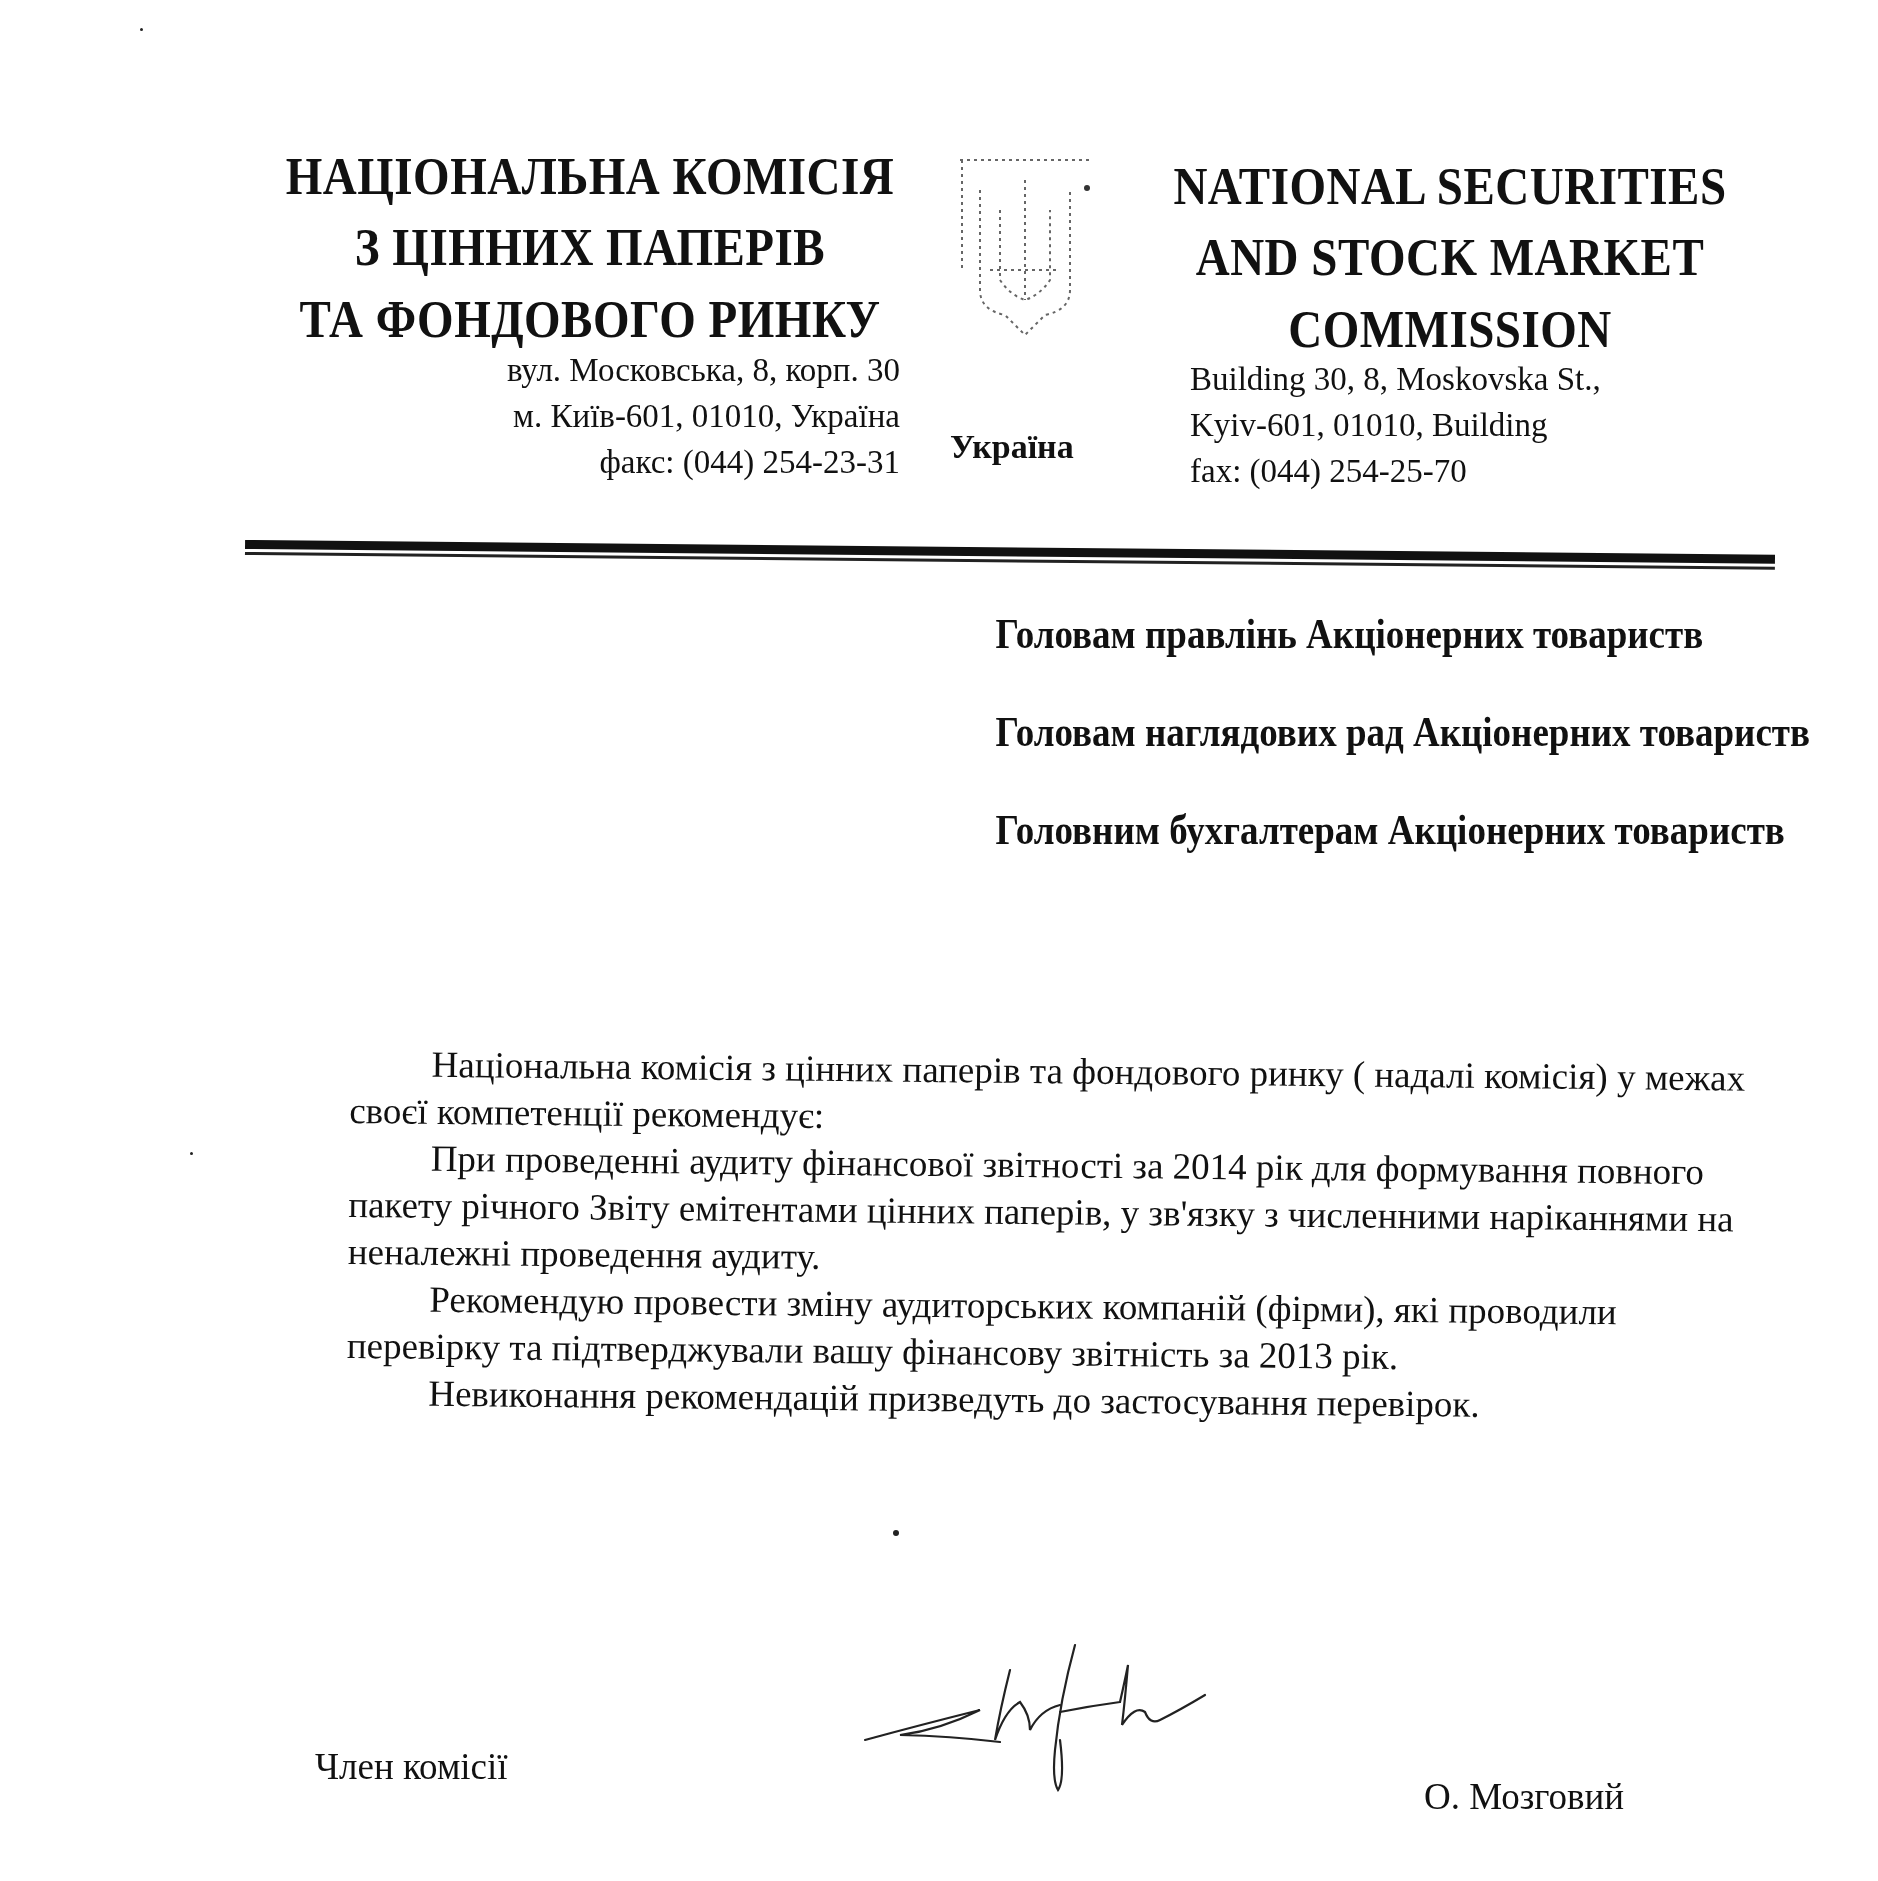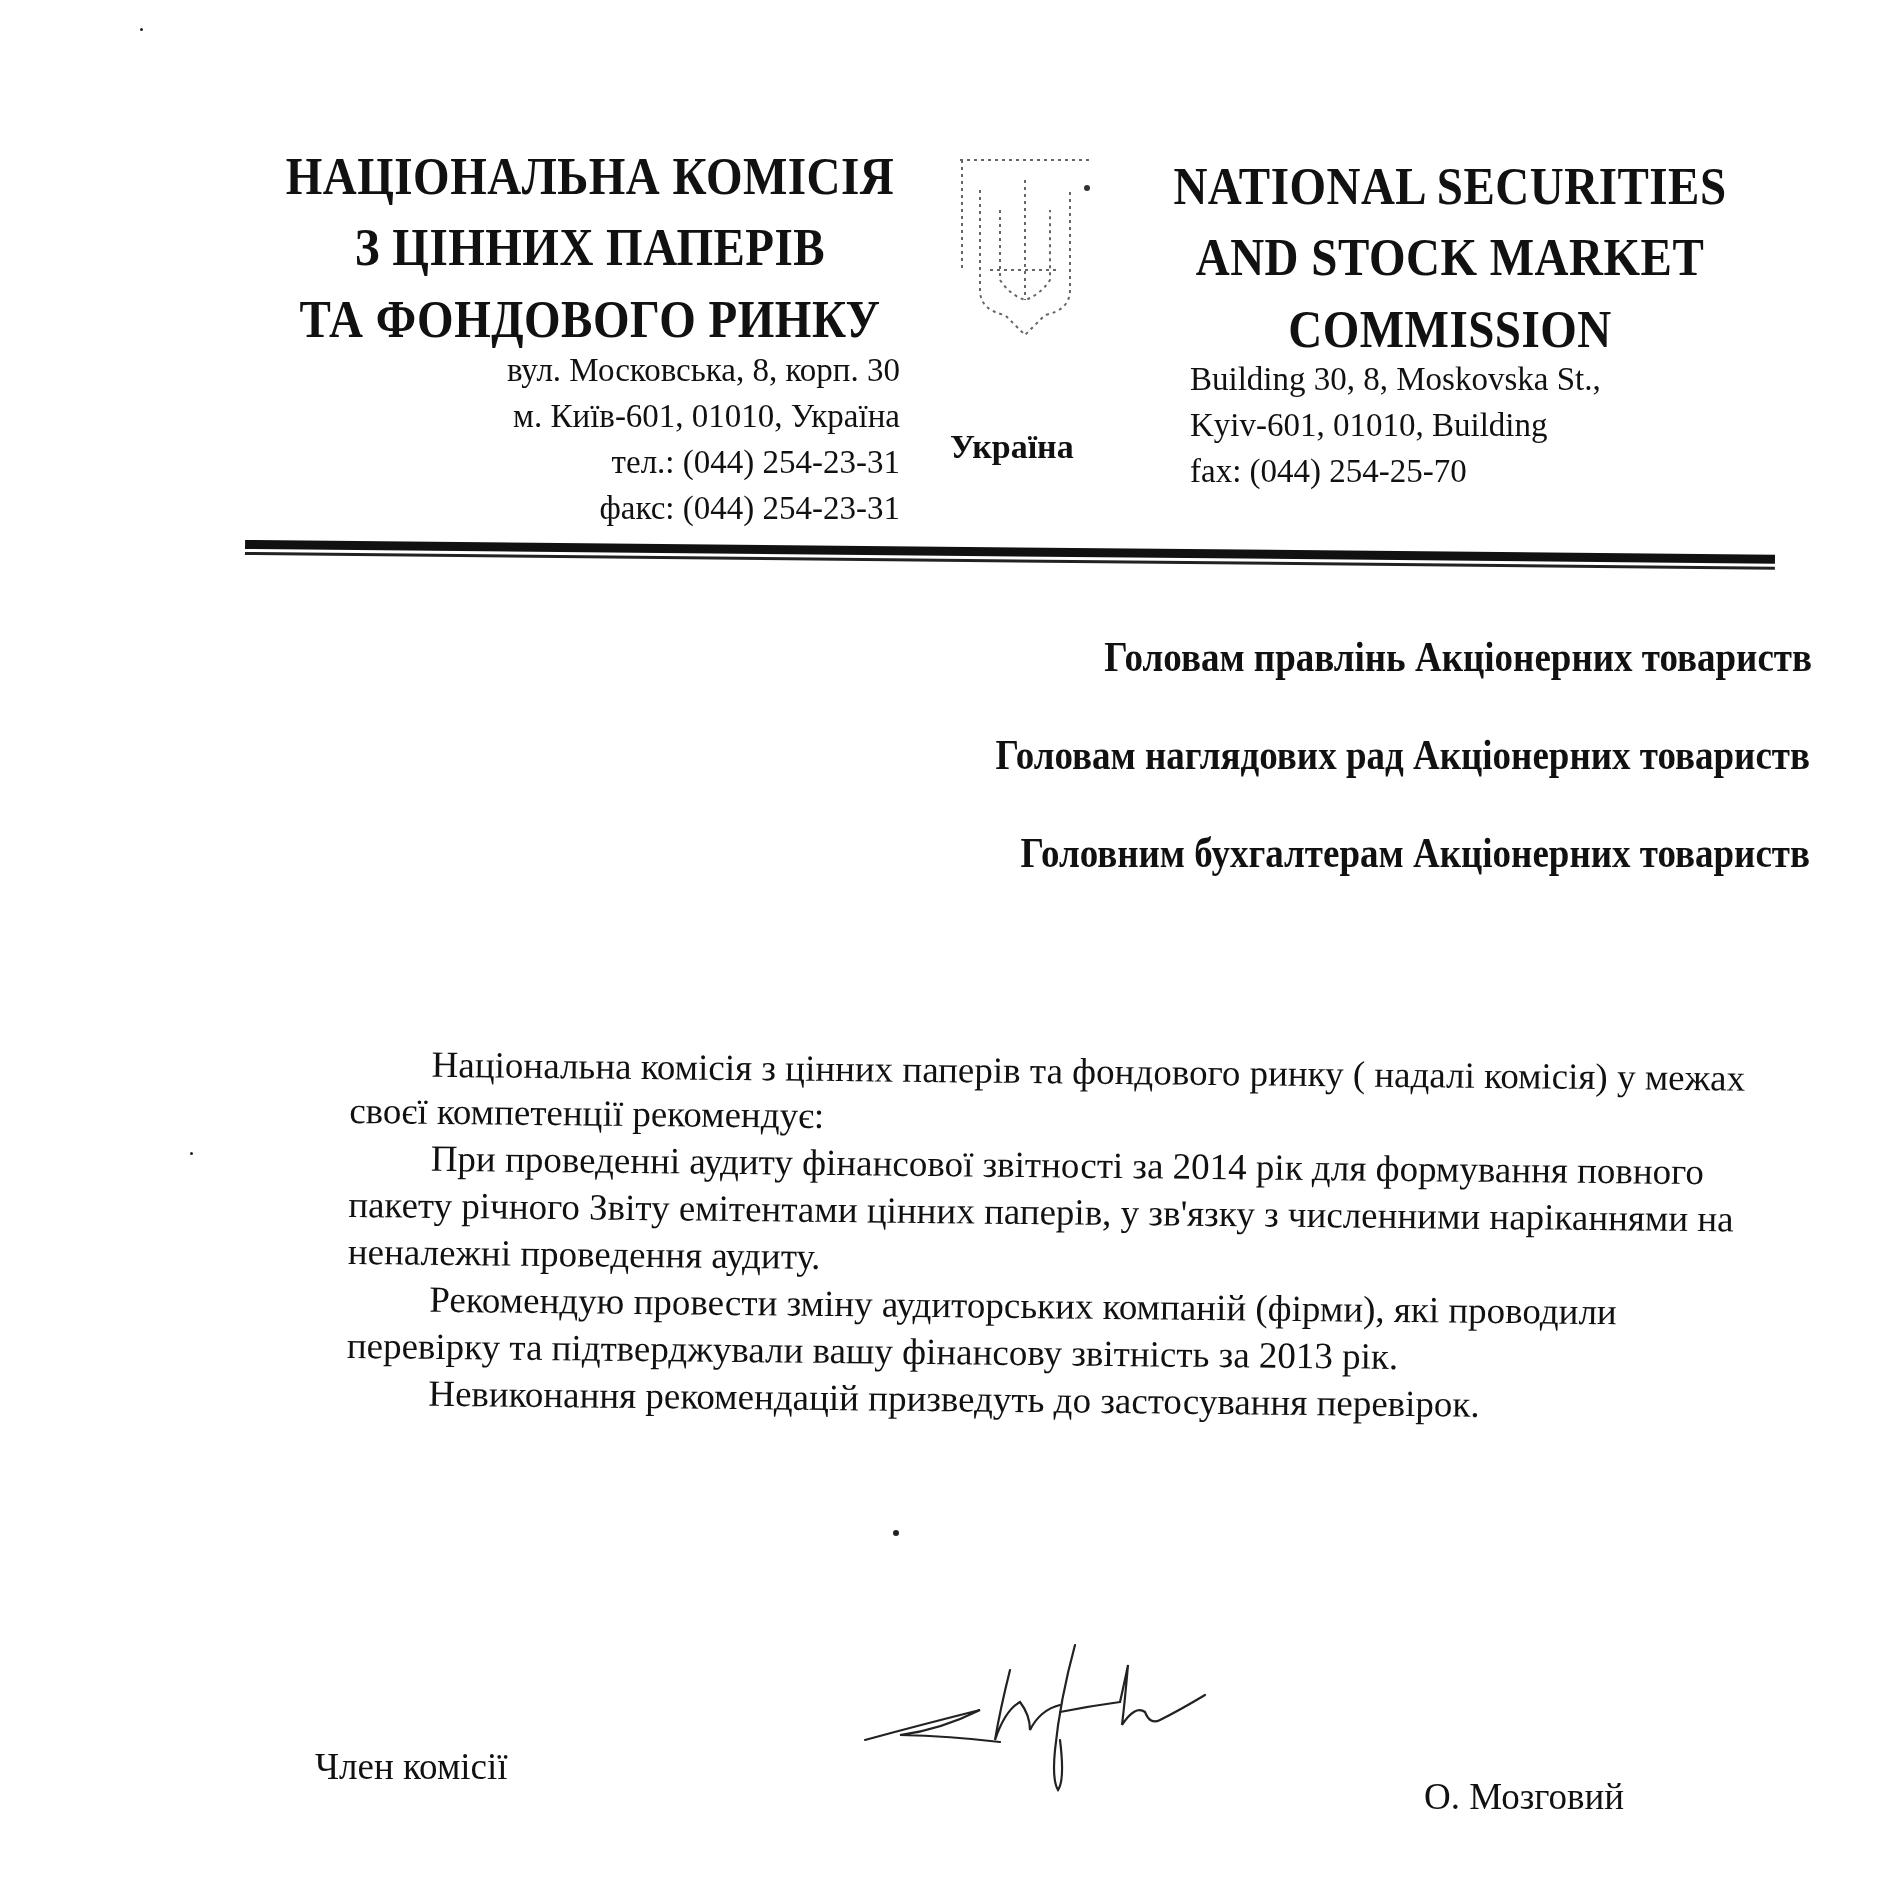--- a/index.html
+++ b/index.html
@@ -23,21 +23,21 @@
   #hdr-right .title { font-weight: bold; font-size: 47px; line-height: 64px; text-align: center;
                       letter-spacing: 0.5px; transform: scaleY(1.12); transform-origin: top center; }
   #hdr-right .addr { margin-top: 14px; margin-left: 60px; font-size: 33px; line-height: 46px; }
 
   
   #rule { left: 245px; top: 540px; width: 1530px; height: 20px; transform: rotate(0.55deg); transform-origin: left center; }
   #rule .thick { height: 9px; background: #111; }
   #rule .thin { height: 3px; background: #222; margin-top: 3px; }
 
   
-  #addressees { right: 68px; top: 638px; text-align: right; }
+  #addressees { right: 68px; top: 615px; }
   #addressees .line { font-weight: bold; font-size: 37px; line-height: 40px; margin-bottom: 58px;
                       transform: scaleY(1.12); }
   #addressees .line:nth-child(1) { margin-right: -2px; }
 
   
   #body { left: 350px; top: 1040px; width: 1430px; font-size: 37px; line-height: 47px;
           transform: rotate(0.6deg); transform-origin: left top; }
   #body p { margin: 0; }
   #body .indent { text-indent: 82px; }
 
@@ -55,21 +55,20 @@
 
 <div id="hdr-left" class="abs">
   <div class="title">
     <div>НАЦІОНАЛЬНА КОМІСІЯ</div>
     <div>З ЦІННИХ ПАПЕРІВ</div>
     <div>ТА ФОНДОВОГО РИНКУ</div>
   </div>
   <div class="addr">
     <div>вул. Московська, 8, корп. 30</div>
     <div>м. Київ-601, 01010, Україна</div>
-    <div>тел.: (044) 254-23-31</div>
     <div>факс: (044) 254-23-31</div>
   </div>
 </div>
 
 <div id="emblem" class="abs">
   <svg width="150" height="200" viewBox="0 0 150 200">
     <g fill="none" stroke="#666" stroke-width="2" stroke-dasharray="3 4">
       <path d="M10 10 H140"></path>
       <path d="M12 10 V120"></path>
       <path d="M30 40 V140 Q30 160 55 165 L75 185 L95 165 Q120 160 120 140 V40"></path>

